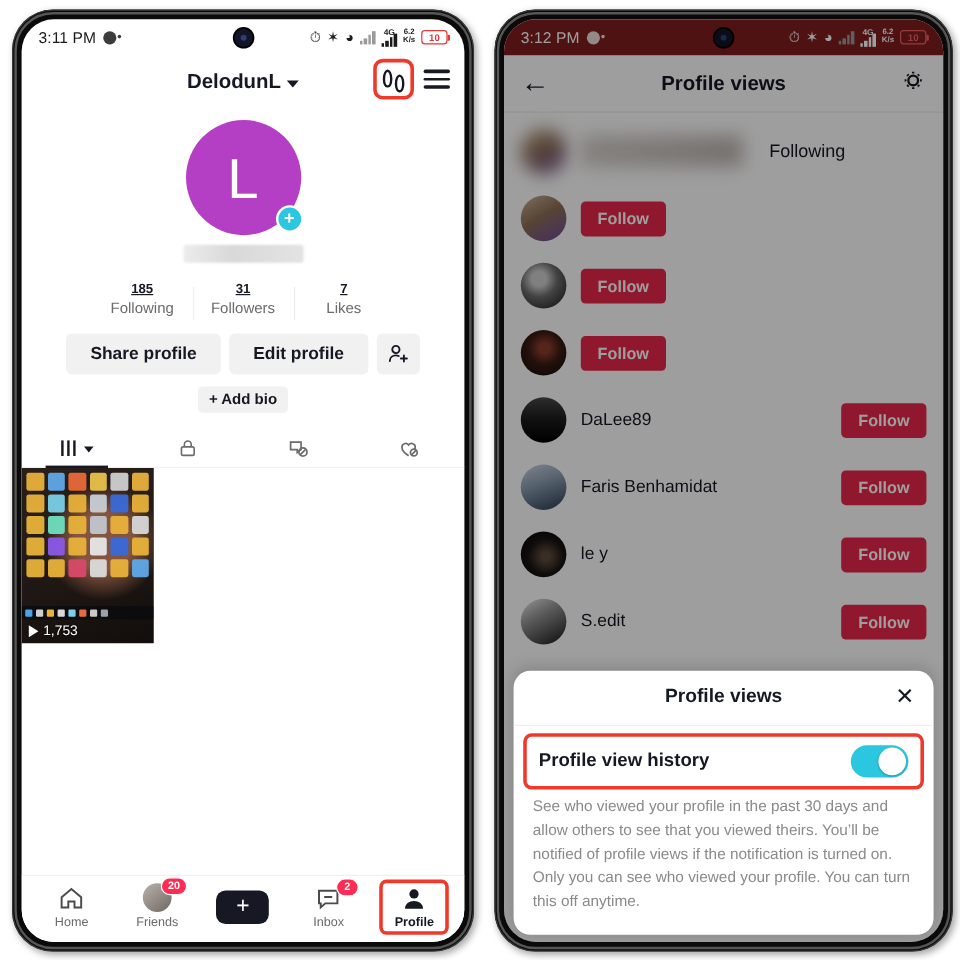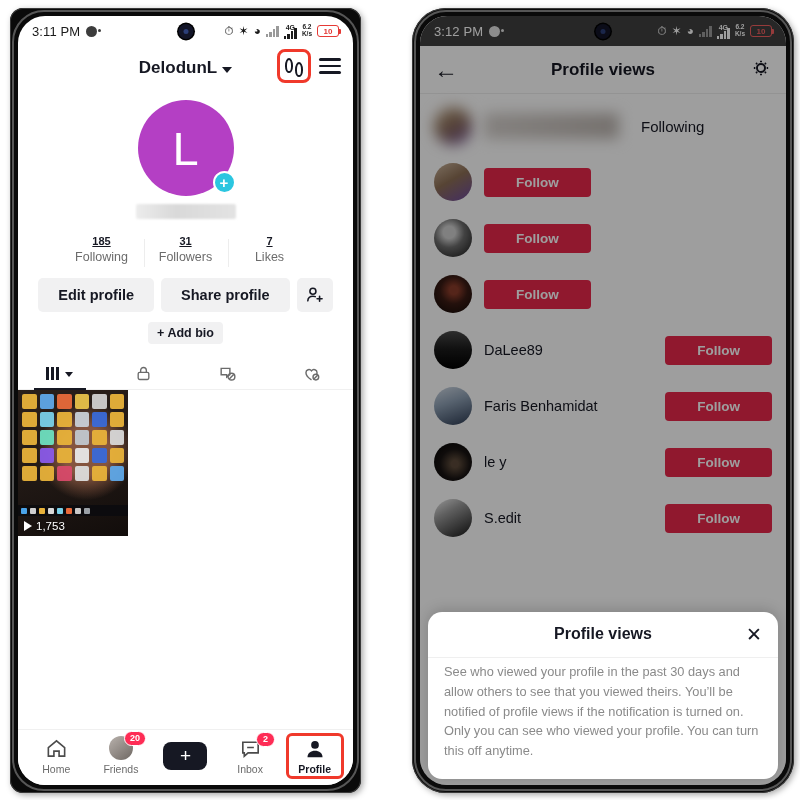--- a/index.html
+++ b/index.html
@@ -21,21 +21,21 @@
     overflow: hidden;
   }
   .phone::before {
     content: "";
     position: absolute; inset: 2px;
     border-radius: 32px;
     border: 2px solid #565656;
     pointer-events: none;
     z-index: 40;
   }
-  .phone.left  { left: 10px;  top: 8px;  width: 351px; height: 785px; border-radius: 13px; }
+  .phone.left  { left: 10px;  top: 8px;  width: 385px; height: 785px; }
   .phone.right { left: 412px; top: 8px;  width: 382px; height: 785px; }
 
   .screen {
     position: relative;
     width: 100%; height: 100%;
     border-radius: 27px;
     background: #ffffff;
     overflow: hidden;
   }
 
@@ -230,21 +230,21 @@
     width:44px;height:28px;border-radius:8px;background:#161823;position:relative;
     display:flex;align-items:center;justify-content:center;color:#fff;font-size:19px;font-weight:500;
   }
   .plus-btn::before{content:"";position:absolute;left:-5px;top:0;width:16px;height:28px;border-radius:8px 0 0 8px;background:#25f4ee;z-index:-1;}
   .plus-btn::after{content:"";position:absolute;right:-5px;top:0;width:16px;height:28px;border-radius:0 8px 8px 0;background:#fe2c55;z-index:-1;}
   .friend-av { width:24px;height:24px;border-radius:50%;background:linear-gradient(140deg,#b9b2ad,#6e6762);}
 
   
   .r-screen { background:#fff; position:relative; }
   .dim-layer { position:absolute; inset:0; background:rgba(0,0,0,.38); z-index:20; pointer-events:none;}
-  .r-statusbar { background:#404040; color:#fff; }
+  .r-statusbar { background:#7f1d1d; color:#fff; }
   .r-statusbar .sb-ico, .r-statusbar .sb-net, .r-statusbar .sb-speed { color:#fff; }
   .r-statusbar .battery { border-color:#f26060; color:#f26060; }
   .r-statusbar .battery::after { background:#f26060; }
   .r-statusbar .sb-left-icon { background:#fff; }
   .r-statusbar .sb-left-icon::after { background:#fff; }
 
   .pv-header {
     height:48px; display:flex; align-items:center; padding:0 14px; position:relative;
     border-bottom:1px solid rgba(0,0,0,.07);
   }
@@ -252,21 +252,21 @@
   .arrow-left { font-size:24px; color:#161823; line-height:1; z-index:2;}
   .gear { margin-left:auto; z-index:2; }
 
   .pv-list { padding: 4px 0 0; }
   .pv-row { display:flex; align-items:center; padding:9px 14px; gap:12px; }
   .pv-av { width:38px;height:38px;border-radius:50%; flex:none; overflow:hidden; position:relative;}
   .pv-name { font-size:14.5px; color:#161823; flex:1; }
   .pv-name.rtl { direction: rtl; text-align: right; }
   .btn-follow {
     background:#e8284b; color:#fff; font-size:13.5px; font-weight:700;
-    border-radius:4px; padding:7px 32px; flex:none;
+    border-radius:4px; padding:7px 14px; flex:none;
   }
   .btn-following {
     color:#161823; font-size:15px; font-weight:500; padding:6px 10px;
     background:rgba(255,255,255,.18); border-radius:4px;
   }
   .row-blur { filter: blur(7px); }
   .blurred-name { width:135px;height:26px;background:linear-gradient(90deg,#d5d0cc,#bdb6b1); border-radius:3px;}
 
   
   .av1{background:linear-gradient(150deg,#c9b39b 0%,#8d6f55 45%,#6d4aa0 100%);}
@@ -383,22 +383,22 @@
           <div class="num">31</div>
           <div class="lbl">Followers</div>
         </div>
         <div class="stat">
           <div class="num">7</div>
           <div class="lbl">Likes</div>
         </div>
       </div>
 
       <div class="pf-buttons">
+        <div class="btn-gray">Share profile</div>
         <div class="btn-gray">Edit profile</div>
-        <div class="btn-gray">Share profile</div>
         <div class="btn-gray btn-icon">
           <svg width="20" height="20" viewBox="0 0 24 24" fill="none" stroke="#161823" stroke-width="1.9" stroke-linecap="round">
             <circle cx="9.5" cy="7.5" r="3.6"></circle>
               <path d="M3.4 19c0-3.4 2.8-5.6 6.1-5.6 1 0 2 .2 2.8.6"></path>
             <path d="M17.5 13.5v6M14.5 16.5h6"></path>
           </svg>
         </div>
       </div>
 
       <div class="addbio">+ Add bio</div>
@@ -616,19 +616,23 @@
 
       </div>
 
       <div class="dim-layer"></div>
 
       <div class="sheet">
         <div class="sheet-head">
           <span class="sheet-title">Profile views</span>
           <span class="sheet-close">✕</span>
         </div>
+        <div class="sheet-hl">
+          <span class="sheet-row-label">Profile view history</span>
+          <span class="toggle"></span>
+        </div>
         <div class="sheet-desc">See who viewed your profile in the past 30 days and allow others to see that you viewed theirs. You’ll be notified of profile views if the notification is turned on. Only you can see who viewed your profile. You can turn this off anytime.</div>
       </div>
 
     </div>
   </div>
 
 </div>
 
 </body></html>

